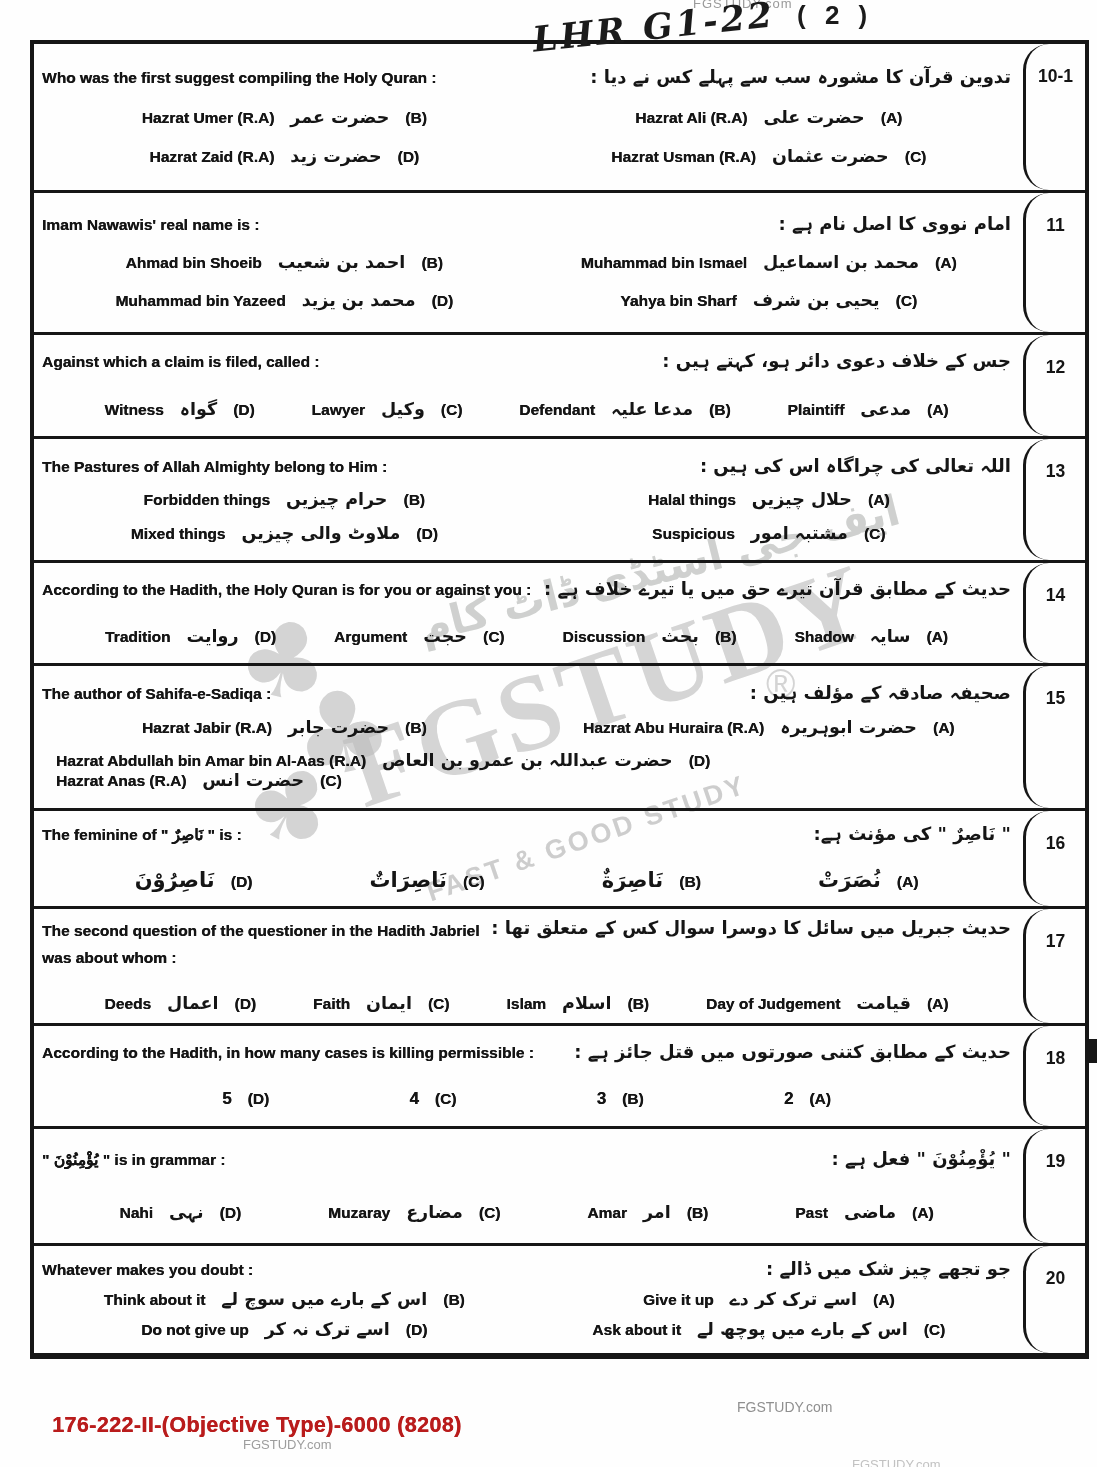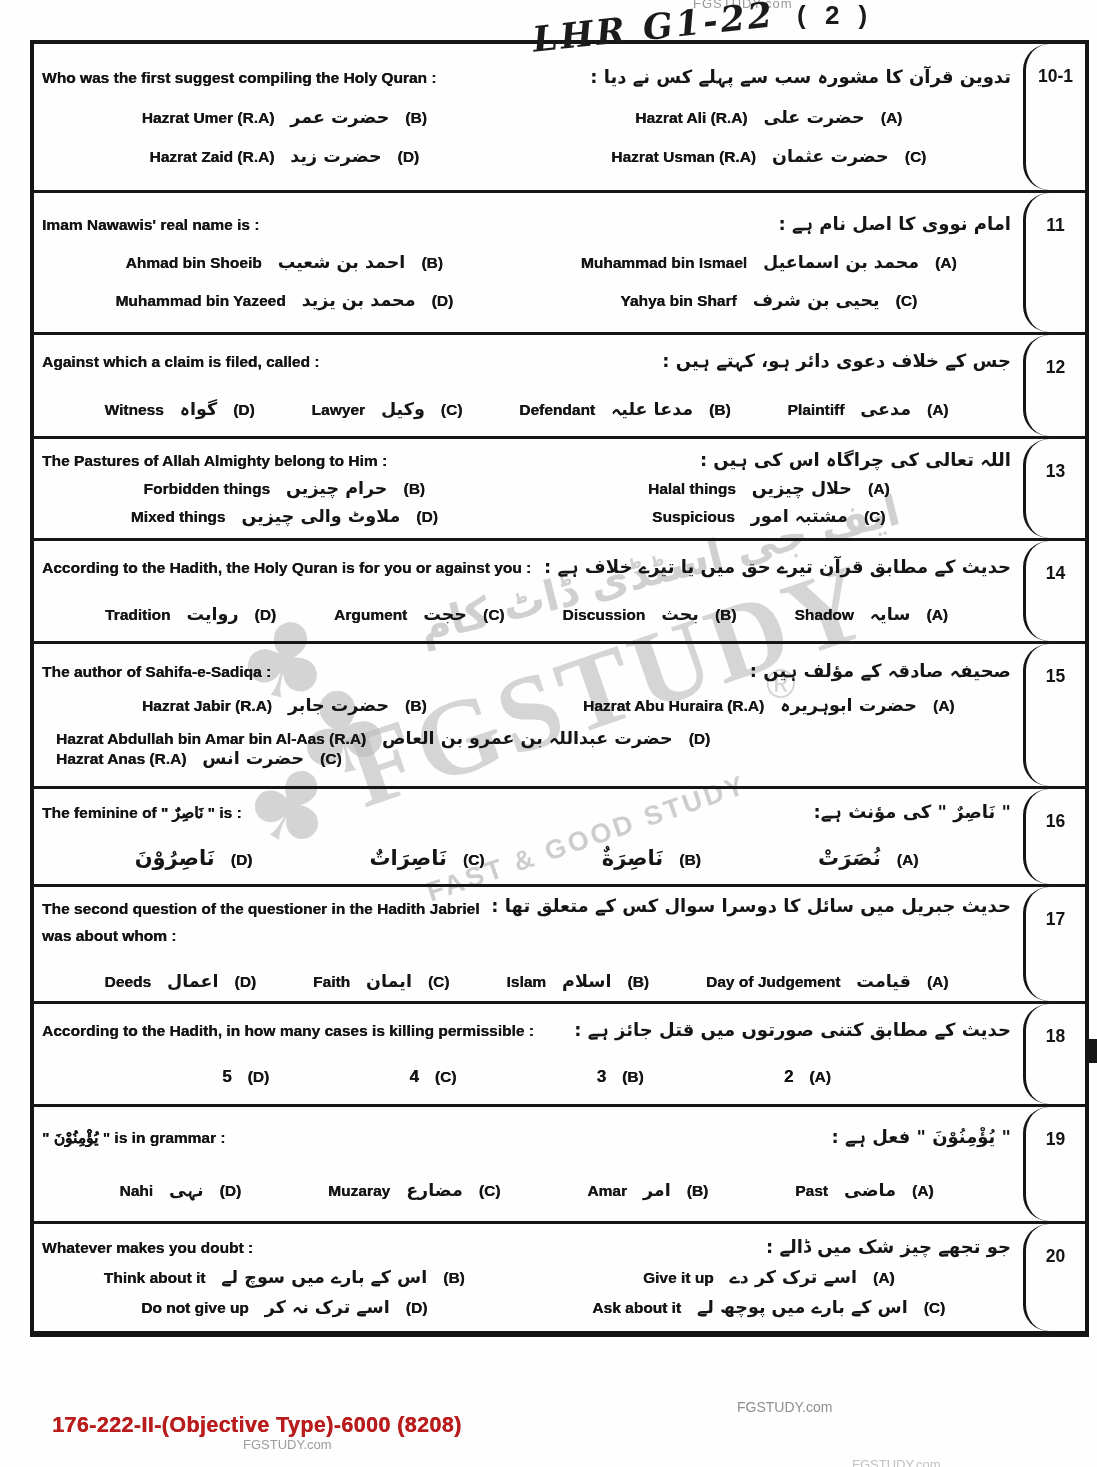--- a/index.html
+++ b/index.html
@@ -194,21 +194,21 @@
         <span class="opt">
             <span class="oen">Plaintiff</span>
             <span class="our" dir="rtl">مدعی</span>
             <span class="otag">(A)</span>
           </span>
       </div>
     </div>
     <div class="qnum">12</div>
   </div>
 
-  <div class="qrow" style="height:102px">
+  <div class="qrow" style="height:124px">
     <div class="qmain">
       <div class="qline">
         <span class="qen">The Pastures of Allah Almighty belong to Him :</span>
         <span class="qur" dir="rtl">اللہ تعالی کی چراگاہ اس کی ہیں :</span>
       </div>
       <div class="optline grid2">
         <span class="half">
             <span class="opt">
               <span class="oen">Forbidden things</span>
               <span class="our" dir="rtl">حرام چیزیں</span>

